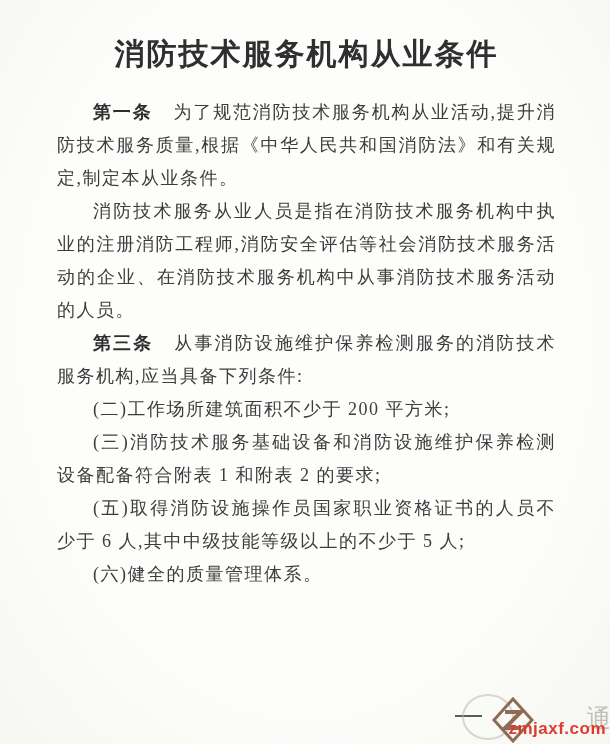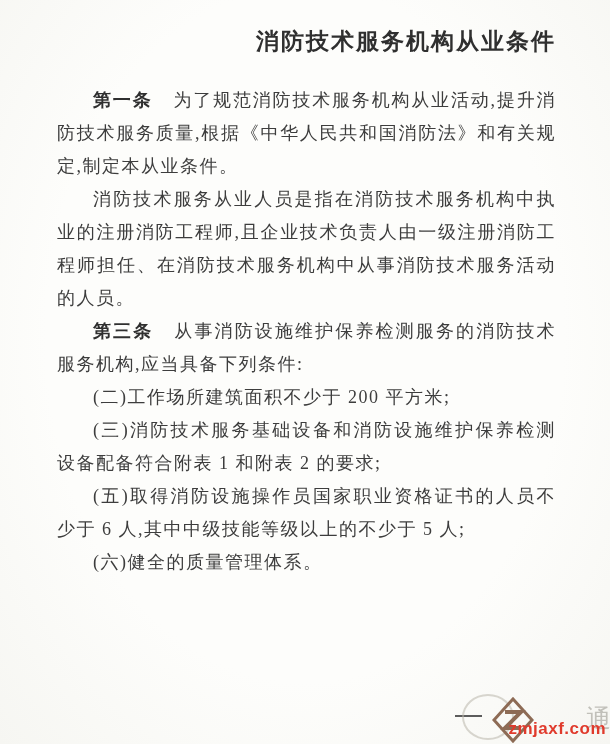--- a/index.html
+++ b/index.html
@@ -9,22 +9,22 @@
     background:#fbfbf8;
     background-image: radial-gradient(ellipse at 50% 45%, #fdfdfb 60%, #f6f6f2 100%);
     font-family:"Liberation Serif","DejaVu Serif",serif;
     color:#3c3c3c;
     overflow:hidden;
   }
   .content {
     position:absolute; left:57px; top:26px; width:499px;
   }
   .doc-title {
-    font-size:23px; font-weight:bold; text-align:right;
-    letter-spacing:2px; margin:0 0 26px 0; line-height:32px;
+    font-size:30px; font-weight:bold; text-align:center;
+    letter-spacing:2px; margin:12px 0 26px 0; line-height:32px;
     color:#2f2f2f;
   }
   .para {
     margin:0; font-size:18px; line-height:33px;
     text-align:justify; text-indent:2em; letter-spacing:1.5px;
     color:#3d3d3d;
   }
   .lead { font-weight:bold; margin-right:21px; color:#2f2f2f; }
 
   
@@ -64,21 +64,21 @@
 <body>
 
 <div class="page">
   <div class="content">
 
     <h1 class="doc-title">消防技术服务机构从业条件</h1>
 
     <p class="para"><span class="lead">第一条</span><span>为了规范消防技术服务机构从业活动,提升消防技术服务质量,根据《中华人民共和国消防法》和有关规定,制定本从业条件。</span></p>
 
 
-    <p class="para">消防技术服务从业人员是指在消防技术服务机构中执业的注册消防工程师,且企业技术负责人由一级注册消防工程师担任、在消防技术服务机构中从事消防技术服务活动的人员。</p>
+    <p class="para">消防技术服务从业人员是指在消防技术服务机构中执业的注册消防工程师,消防安全评估等社会消防技术服务活动的企业、在消防技术服务机构中从事消防技术服务活动的人员。</p>
 
     <p class="para"><span class="lead">第三条</span><span>从事消防设施维护保养检测服务的消防技术服务机构,应当具备下列条件:</span></p>
 
     <p class="para">(二)工作场所建筑面积不少于 200 平方米;</p>
     <p class="para">(三)消防技术服务基础设备和消防设施维护保养检测设备配备符合附表 1 和附表 2 的要求;</p>
     <p class="para">(五)取得消防设施操作员国家职业资格证书的人员不少于 6 人,其中中级技能等级以上的不少于 5 人;</p>
     <p class="para">(六)健全的质量管理体系。</p>
   </div>
 
   <div class="footer">

